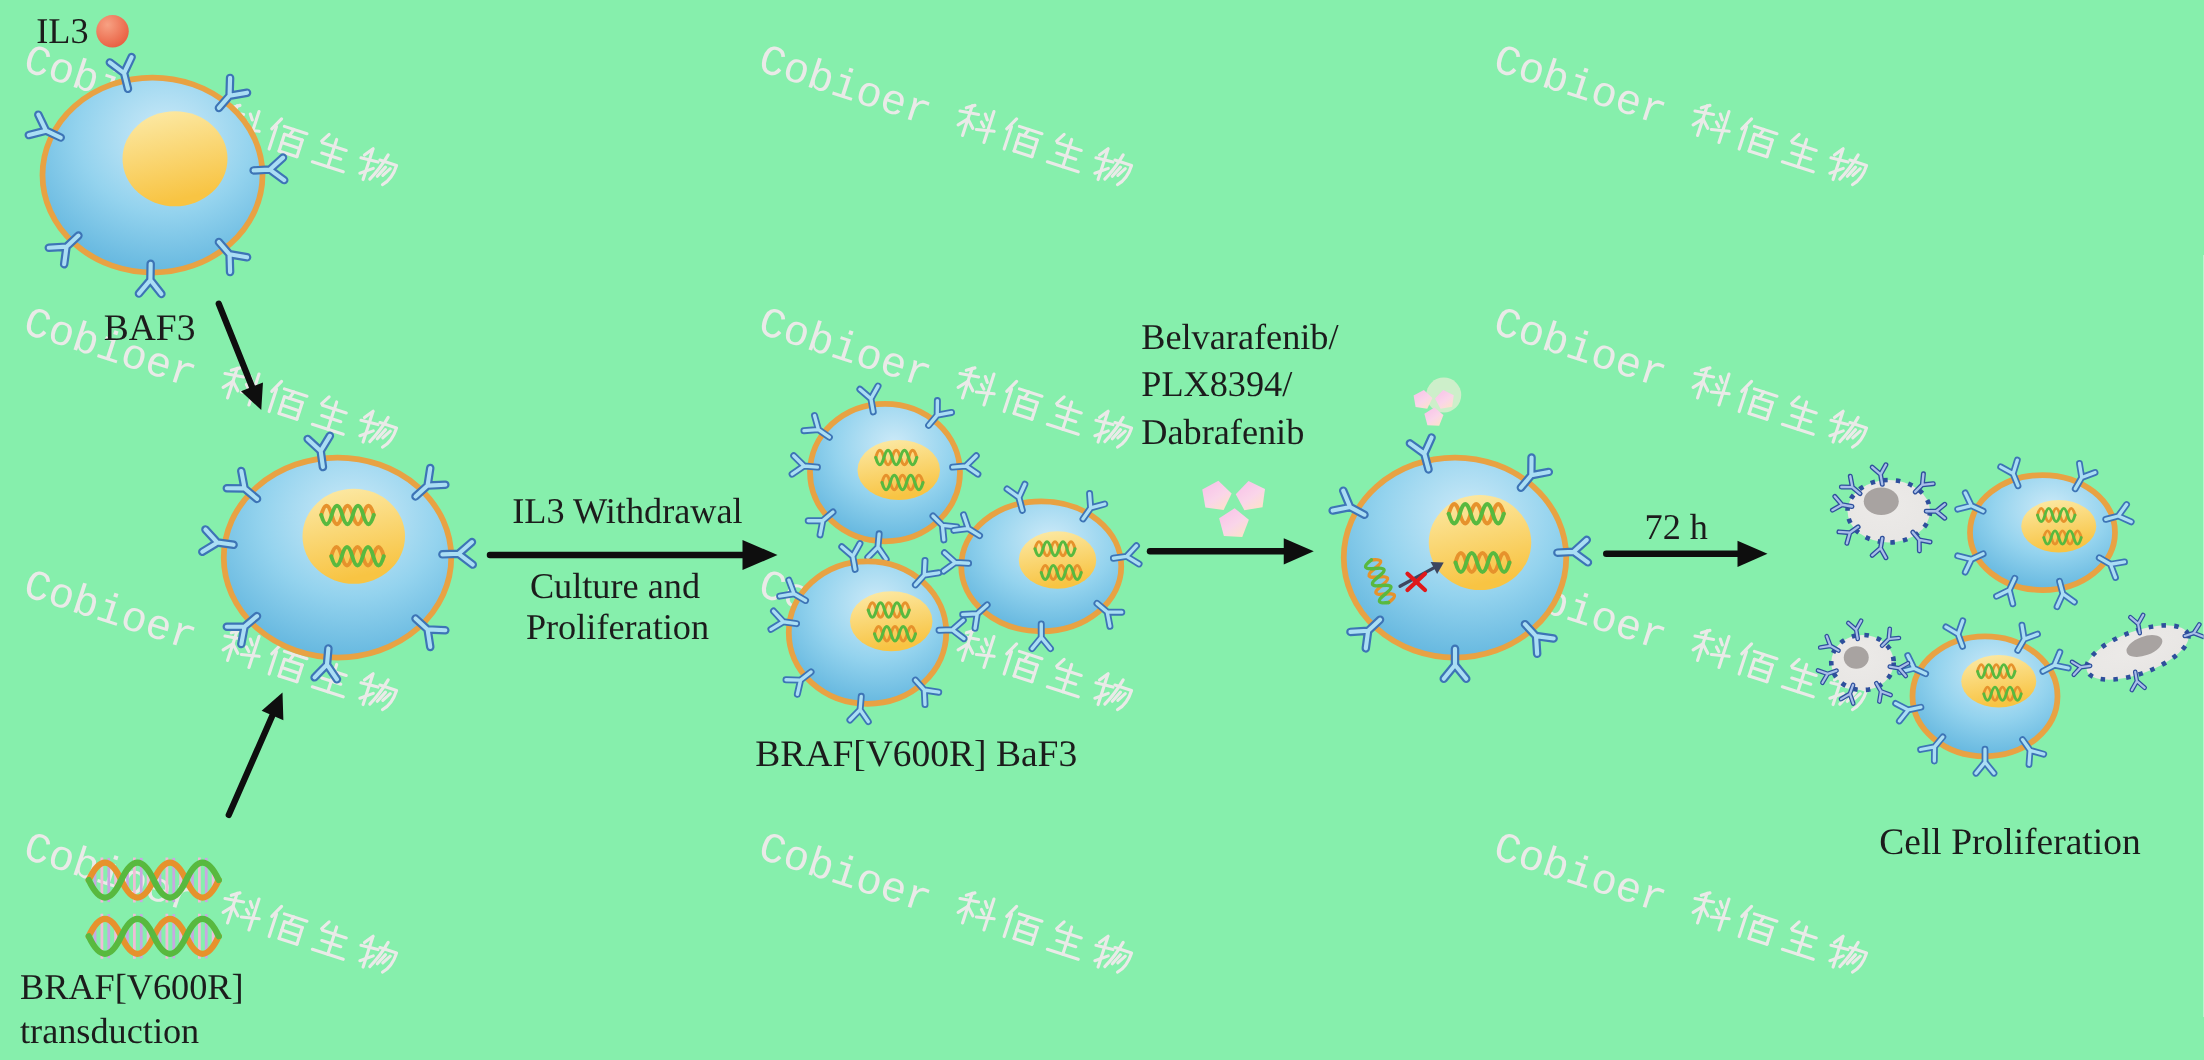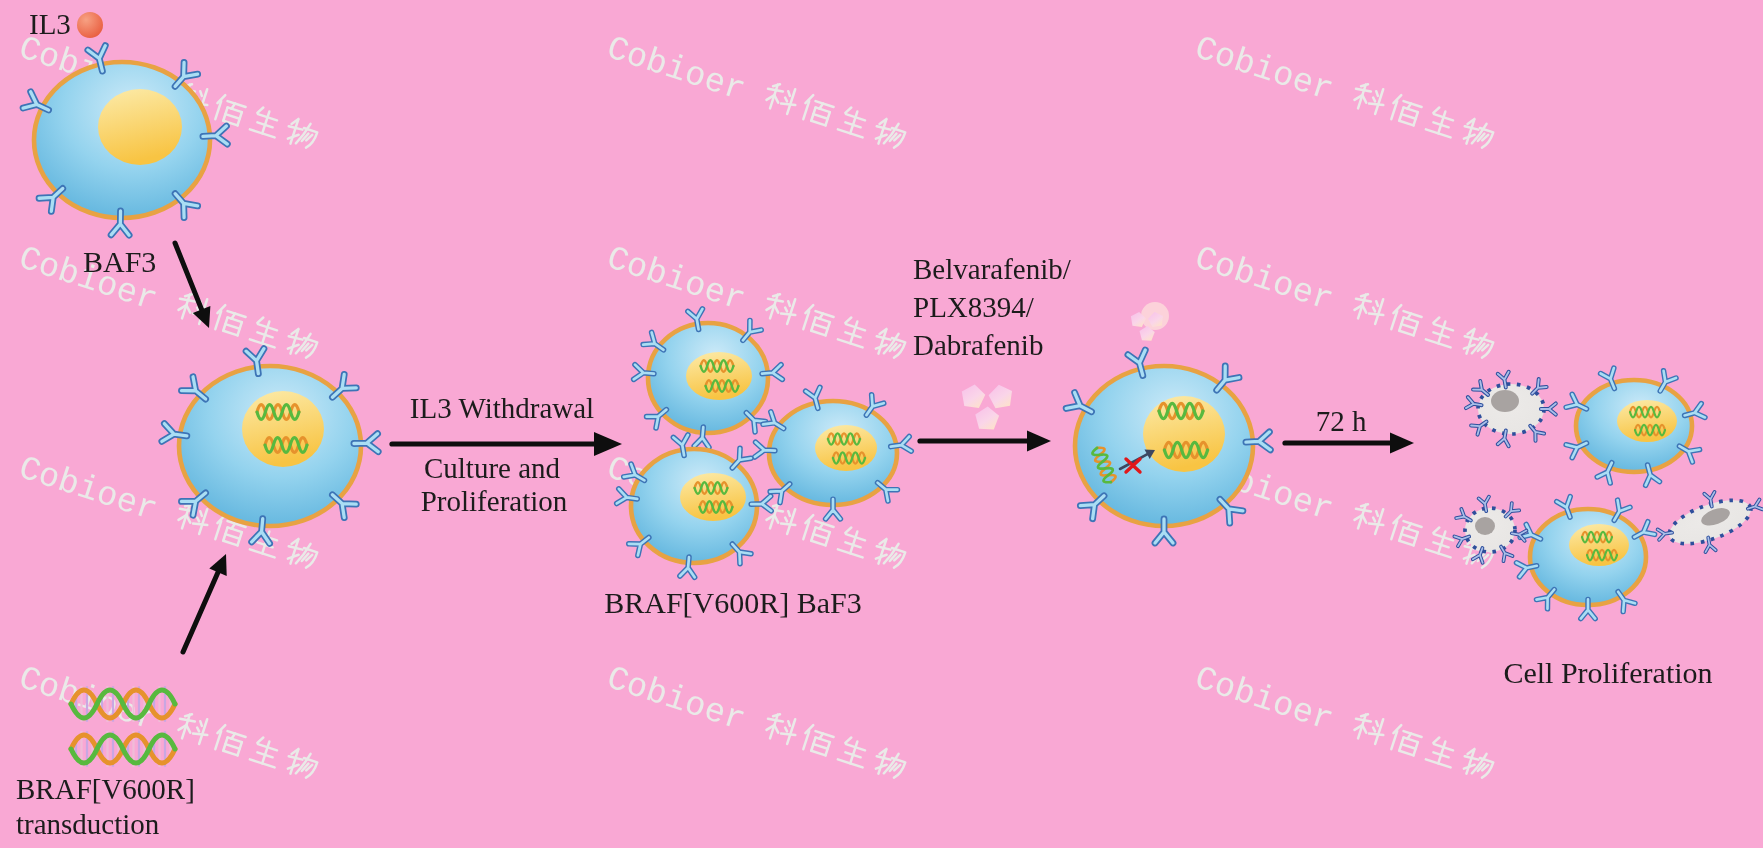--- a/index.html
+++ b/index.html
@@ -1,16 +1,16 @@
 <!DOCTYPE html>
 <html style="--ink: #1c1c1c; --arrow: #0e0e0e; --watermark: #eaeae8; --cell-membrane: #e8a243; --cell-body-light: #cdeaf8; --cell-body-mid: #94d3ee; --cell-body-deep: #55aeda; --nucleus-light: #fcebaa; --nucleus-deep: #f8c443; --receptor-outline: #3d74b6; --receptor-fill: #aadef4; --dead-body: #e7e5e3; --dead-nucleus: #a8a3a1; --dead-border: #2e4f9c; --dead-receptor-fill: #a9bfe9; --dna-orange: #e6922c; --dna-green: #58b93f; --dna-basepair: #c9a7e2; --dna-basepair-alt: #f0bcd8; --pentagon-pink: #f8c2e9; --pentagon-peach: #fde3c8; --pentagon-lavender: #f4c9f0; --ligand-light: #f7a183; --ligand-deep: #e85a3c; --inhibit-arrow: #3d4660; --inhibit-x: #e0181b;"><head>
 <meta charset="utf-8">
 <style>
   html,body { margin:0; padding:0; background:#ffffff; }
-  .stage { position:relative; width:1763px; height:848px; background:#f9a8d4; overflow:hidden; }
+  .stage { position:relative; width:1763px; height:848px; background:#86efac; overflow:hidden; }
   svg { position:absolute; left:0; top:0; }
   text { user-select:none; }
   .lbl  { font-family:"Liberation Serif","DejaVu Serif",serif; fill:var(--ink,#1c1c1c); }
   .wm-t { font-family:"Liberation Mono","DejaVu Sans Mono",monospace; font-size:34px;
            fill:var(--watermark,#eaeae8); }
   .wm-s path { stroke:var(--watermark,#eaeae8); stroke-width:2.5; fill:none;
            stroke-linecap:round; stroke-linejoin:round; }
   .body { fill:url(#gBody); }
   .mem  { fill:none; stroke:var(--cell-membrane,#e8a243); stroke-width:4.6; }
   .nuc  { fill:url(#gNuc); }

